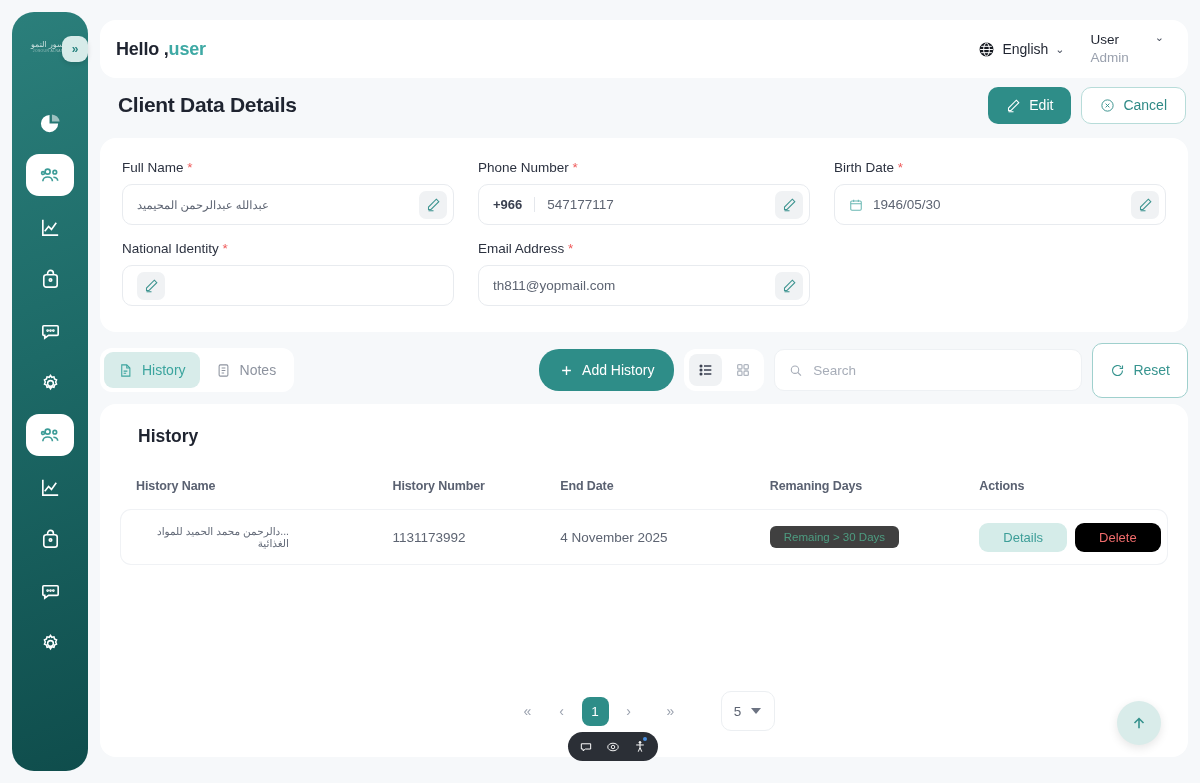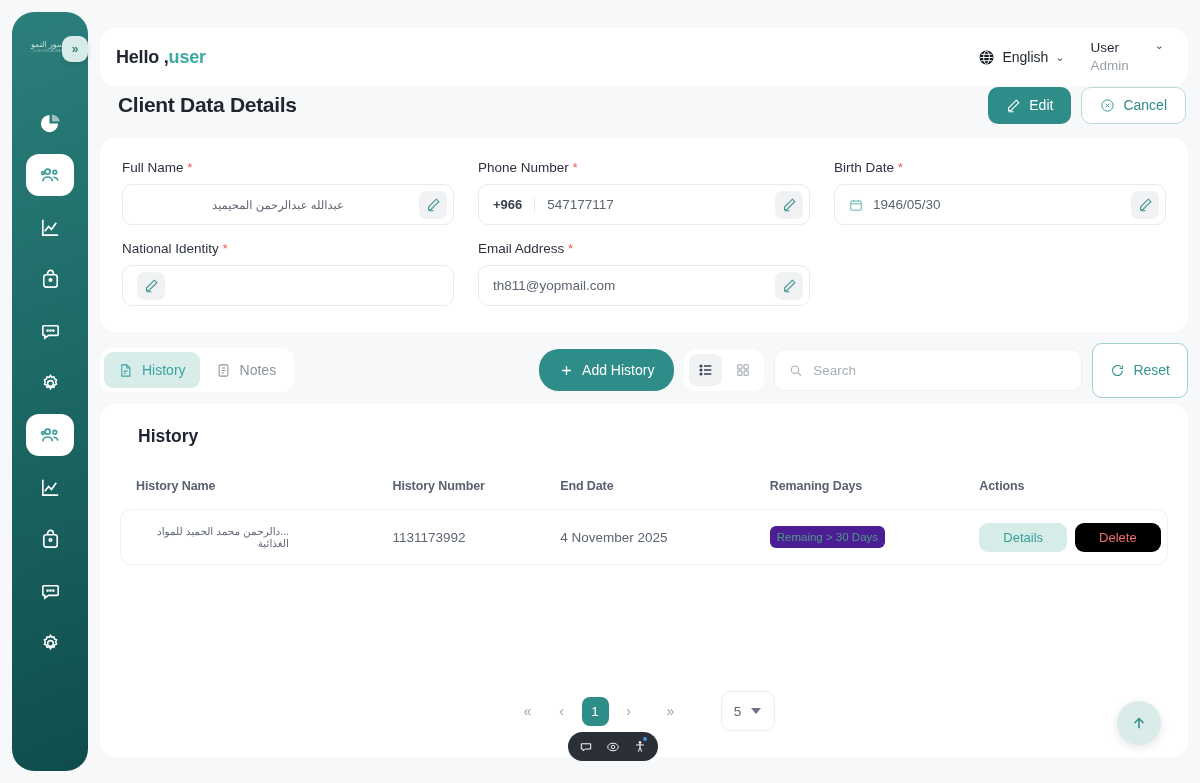--- a/index.html
+++ b/index.html
@@ -42,21 +42,21 @@
     display: flex; align-items: center; justify-content: center;
     cursor: pointer;
   }
   .nav-item.active { background: #ffffff; }
   .nav-item svg { width: 23px; height: 23px; }
   .nav-item .ic { stroke: #ffffff; }
   .nav-item.active .ic { stroke: #3c9c97; }
 
   
   .topbar {
-    position: absolute; left: 100px; top: 28px; width: 1088px; height: 58px;
+    position: absolute; left: 100px; top: 20px; width: 1088px; height: 58px;
     background: #fff; border-radius: 16px;
     display: flex; align-items: center; justify-content: space-between;
     padding: 0 16px 0 16px;
   }
   .hello { font-size: 18px; font-weight: bold; color: #1f2430; letter-spacing: -.2px; }
   .hello .u { color: #3ea9a4; font-weight: bold; }
   .topright { display: flex; align-items: center; gap: 26px; padding-right: 8px; }
   .lang { display: flex; align-items: center; gap: 7px; cursor: pointer; }
   .lang-label { font-size: 14px; color: #1f2430; }
   .chev { color: #4a5160; font-size: 11px; }
@@ -83,21 +83,21 @@
   
   .form-card { margin-top: 10px; padding: 22px 22px 26px 22px; }
   .grid { display: grid; grid-template-columns: repeat(3, 1fr); gap: 16px 24px; }
   .field-label { font-size: 13.5px; color: #2c3240; margin-bottom: 9px; font-weight: 500; }
   .req { color: #ef5a5a; }
   .input {
     height: 41px; border: 1px solid #e8ebef; border-radius: 10px;
     display: flex; align-items: center; padding: 0 6px 0 14px; background: #fff;
   }
   .input .val { font-size: 13.5px; color: #5d6472; flex: 1; }
-  .input .val.rtl { direction: rtl; text-align: center; font-size: 11.5px; color: #5d6472; }
+  .input .val.rtl { direction: rtl; text-align: left; font-size: 11.5px; color: #5d6472; }
   .cc { font-size: 13px; color: #3a4050; font-weight: bold; padding-right: 12px; border-right: 1px solid #e4e7ec; margin-right: 12px; }
   .pen {
     width: 28px; height: 28px; border-radius: 7px; background: #f0f2f4;
     display: flex; align-items: center; justify-content: center; cursor: pointer; flex: none;
   }
   .pen svg { width: 15px; height: 15px; }
   .cal { margin-right: 10px; display: flex; align-items: center; }
   .cal svg { width: 14px; height: 14px; }
 
   
@@ -133,22 +133,22 @@
     text-align: left; font-size: 12.5px; color: #5a6171; font-weight: bold;
     padding: 0 0 6px 0; letter-spacing: -.1px;
   }
   th:first-child, td:first-child { padding-left: 16px; }
   td { font-size: 13.5px; color: #5d6472; height: 56px; background: #fff;
        border-top: 1px solid #f0f2f5; border-bottom: 1px solid #f0f2f5; }
   td:first-child { border-left: 1px solid #f0f2f5; border-top-left-radius: 11px; border-bottom-left-radius: 11px; }
   td:last-child { border-right: 1px solid #f0f2f5; border-top-right-radius: 11px; border-bottom-right-radius: 11px; }
   .ar-name { direction: rtl; text-align: right; font-size: 10.5px; color: #626977; width: 152px; }
   .badge {
-    display: inline-block; background: #4c1d95; color: #4d9c80;
-    font-size: 11.5px; padding: 5px 7px; border-radius: 6px; white-space: nowrap;
+    display: inline-block; background: #404040; color: #4d9c80;
+    font-size: 11.5px; padding: 5px 14px; border-radius: 6px; white-space: nowrap;
   }
   .act { display: inline-flex; gap: 8px; }
   .pill { font-size: 13px; padding: 7px 24px; border-radius: 9px; cursor: pointer; border: none; font-family: inherit; }
   .pill-details { background: #d5ece9; color: #3c9e98; }
   .pill-delete { background: #000000; color: #ef6b6b; }
 
   
   .pagination {
     position: absolute; left: 0; right: 0; bottom: 26px;
     display: flex; align-items: center; justify-content: center; gap: 6px;

